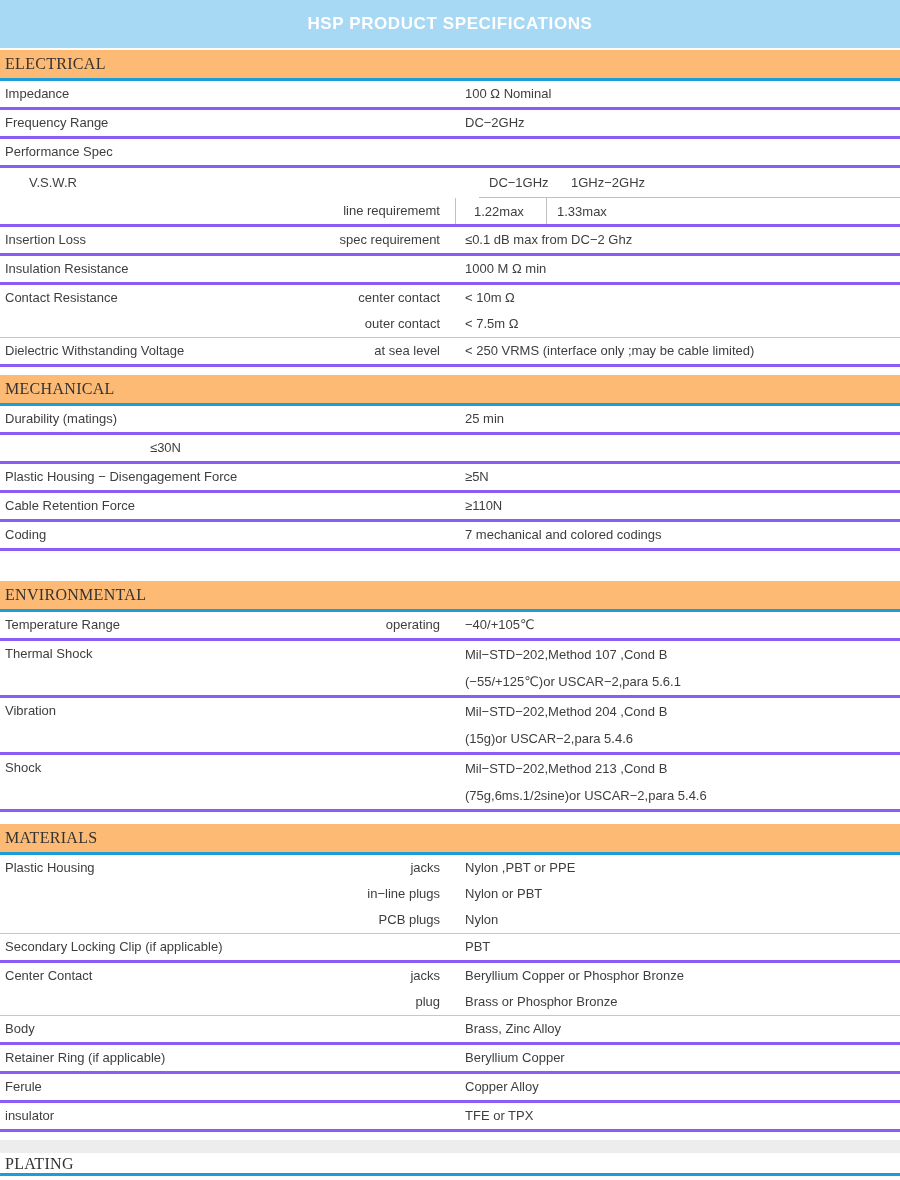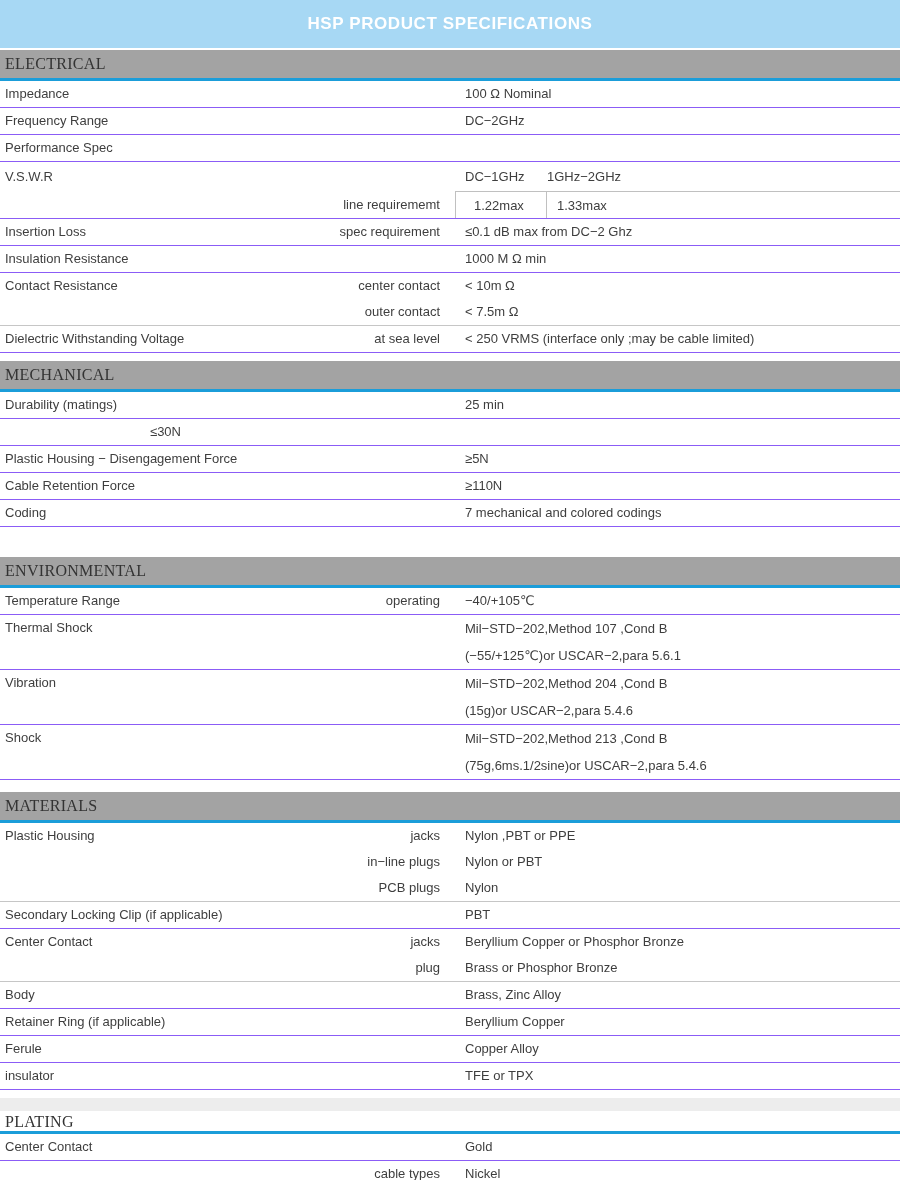--- a/index.html
+++ b/index.html
@@ -15,35 +15,35 @@
   .titlebar h1{
     margin:12px;font-size:17px;font-weight:bold;color:#ffffff;letter-spacing:.6px;
   }
   section{display:block;}
   .sec-electrical{margin-top:2px;}
   .sec-mechanical{margin-top:8px;}
   .sec-environmental{margin-top:30px;}
   .sec-materials{margin-top:12px;}
   .sec-plating{margin-top:8px;}
   .section-band{
-    height:28px;background:#a3a3a3;display:flex;align-items:center;
+    height:28px;background:#fdba74;display:flex;align-items:center;
   }
   .band-strip{height:13px;background:#ededed;}
   .section-title{
     font-family:"Liberation Serif","DejaVu Serif",serif;
     font-size:16px;color:#333;padding-left:5px;letter-spacing:.3px;
   }
   .section-title.detached{height:18px;line-height:18px;background:#fff;margin-top:2px;}
   .accent-line{height:3px;background:#1b9dd9;}
   
   .row{
     display:flex;min-height:26px;align-items:center;
-    border-bottom:1px solid #8b5cf6;font-size:13px;
-  }
-  .row.nosep{border-bottom:none;}
+    border-bottom:3px solid #8b5cf6;font-size:13px;
+  }
+  .row.nosep{border-bottom:none;padding-left:24px;}
   .row.multi{align-items:flex-start;}
   .cell-label{width:310px;flex:none;padding-left:5px;line-height:26px;}
   .cell-sub{width:125px;flex:none;text-align:right;line-height:26px;}
   .cell-value{flex:1;padding-left:25px;line-height:26px;}
   .value-lines{flex:1;padding-left:25px;}
   .value-lines .line{line-height:27px;}
   
   .group-row{display:flex;border-bottom:1px solid #c6c6c6;font-size:13px;}
   .group-label-top{align-self:flex-start;}
   .group-label-center{align-self:center;}

